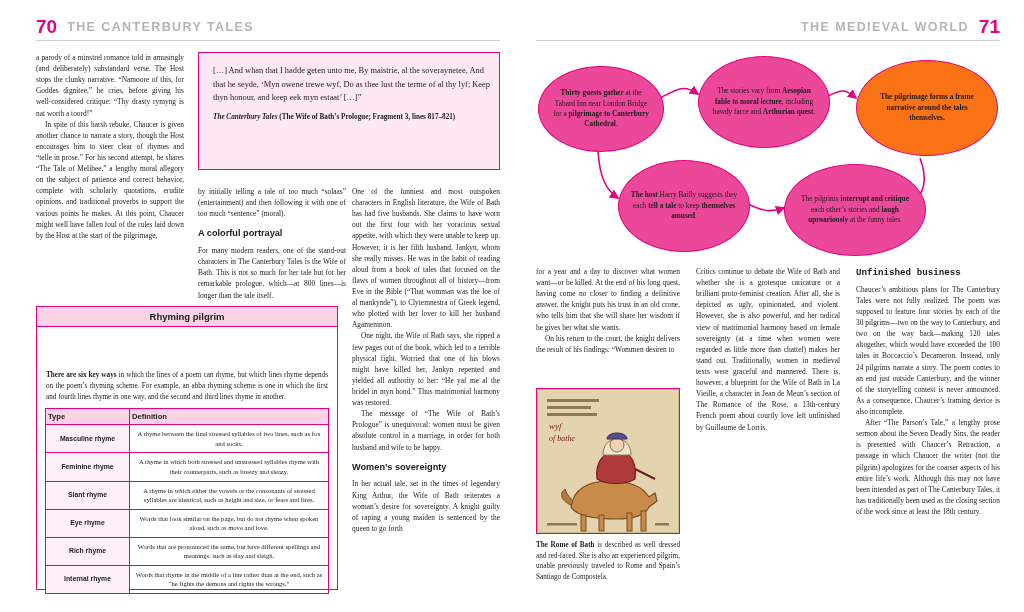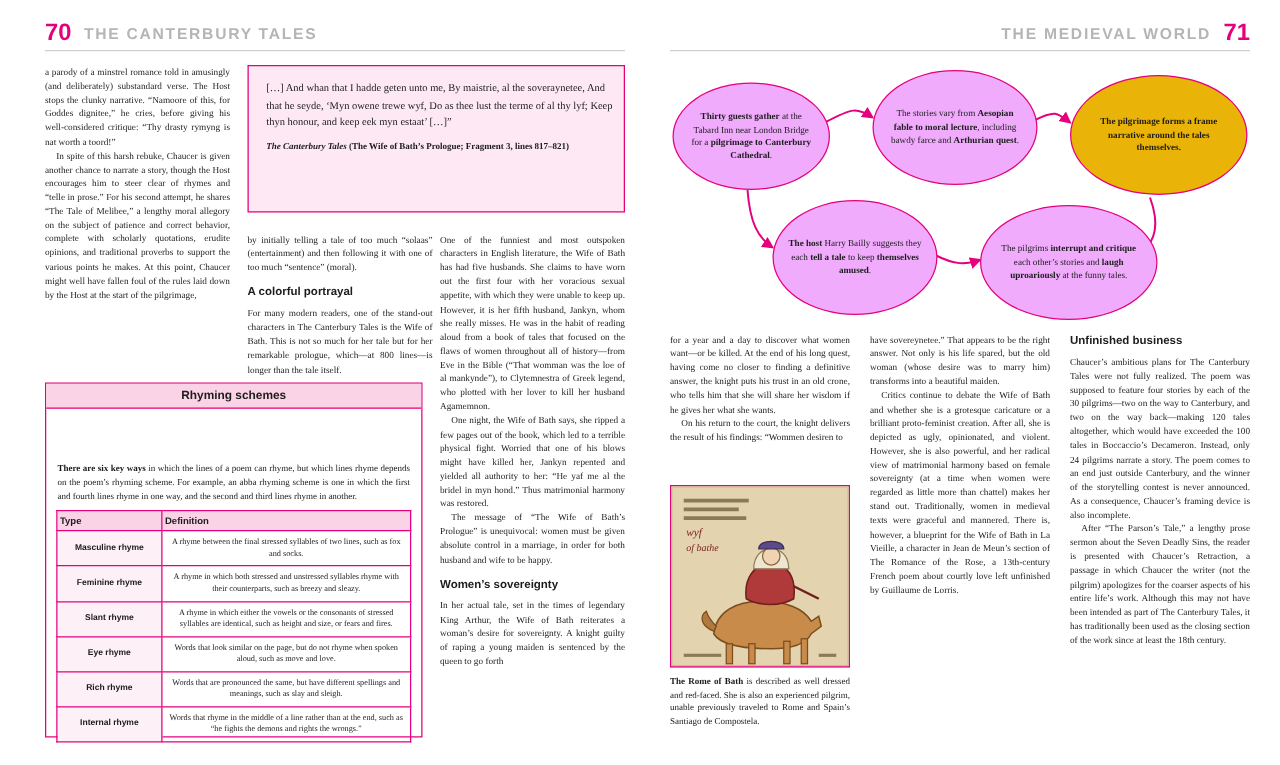--- a/index.html
+++ b/index.html
@@ -91,55 +91,55 @@
   }
   table.rhyme td.type {
     width:84px; text-align:center; font-family:"Liberation Sans", sans-serif;
     font-weight:bold; font-size:6.8px; background:#fdf0f7;
   }
   table.rhyme td.def { text-align:center; }
 
   
   .diagram { position:absolute; left:536px; top:46px; width:464px; height:212px; }
   .bubble {
-    position:absolute; border:1.6px solid #e5007d; background:#f0abfc;
+    position:absolute; border:1.6px solid #e5007d; background:#ec4899;
     border-radius:50%;
     display:flex; align-items:center; justify-content:center;
     text-align:center; font-size:7.3px; line-height:1.42; color:#1c1c1c;
     padding:8px 11px;
   }
   .bubble b { font-weight:bold; }
-  .bubble.filled { background:#eab308; }
+  .bubble.filled { background:#f97316; }
 
   .b1 { left:2px;   top:20px;  width:126px; height:86px; }
   .b2 { left:162px; top:10px;  width:132px; height:92px; }
   .b3 { left:320px; top:14px;  width:142px; height:96px; }
   .b4 { left:82px;  top:114px; width:132px; height:92px; }
   .b5 { left:248px; top:118px; width:142px; height:92px; }
 
   
   .rc { position:absolute; font-size:7.4px; line-height:1.5; text-align:justify; color:#1c1c1c; top:266px; width:144px; }
   .rc p { margin:0; }
   .rc p + p { text-indent:9px; }
   .rc1 { left:536px; }
   .rc2 { left:696px; }
   .rc3 { left:856px; }
   .rc h3 {
-    font-family:Liberation Sans, sans-serif; font-size:9.2px; font-weight:bold;
+    font-family:Liberation Mono, monospace; font-size:9.2px; font-weight:bold;
     margin:0 0 4px 0; color:#1c1c1c;
   }
   .lh-sub {
     font-family:"Liberation Sans", sans-serif; font-size:9.2px; font-weight:bold;
     margin:8px 0 4px 0; color:#1c1c1c;
   }
 
   
   .fig {
     position:absolute; left:536px; top:388px; width:144px; height:146px;
-    border:1.4px solid #e5007d; overflow:hidden; background:#f9a8d4;
+    border:1.4px solid #e5007d; overflow:hidden; background:#ec4899;
   }
   .fig-cap {
     position:absolute; left:536px; top:540px; width:144px;
     font-size:7.2px; line-height:1.48; text-align:justify; color:#1c1c1c;
   }
   .fig-cap b { font-weight:bold; }
 </style>
 </head>
 <body>
 
@@ -174,21 +174,21 @@
     <div class="col c3">
       <p>One of the funniest and most outspoken characters in English literature, the Wife of Bath has had five husbands. She claims to have worn out the first four with her voracious sexual appetite, with which they were unable to keep up. However, it is her fifth husband, Jankyn, whom she really misses. He was in the habit of reading aloud from a book of tales that focused on the flaws of women throughout all of history—from Eve in the Bible (“That womman was the loe of al mankynde”), to Clytemnestra of Greek legend, who plotted with her lover to kill her husband Agamemnon.</p>
       <p>One night, the Wife of Bath says, she ripped a few pages out of the book, which led to a terrible physical fight. Worried that one of his blows might have killed her, Jankyn repented and yielded all authority to her: “He yaf me al the bridel in myn hond.” Thus matrimonial harmony was restored.</p>
       <p>The message of “The Wife of Bath’s Prologue” is unequivocal: women must be given absolute control in a marriage, in order for both husband and wife to be happy.</p>
       <h3 class="lh-sub">Women’s sovereignty</h3>
       <p>In her actual tale, set in the times of legendary King Arthur, the Wife of Bath reiterates a woman’s desire for sovereignty. A knight guilty of raping a young maiden is sentenced by the queen to go forth</p>
     </div>
 
     <div class="panel">
       <div class="panel-head">
-        <span>Rhyming schemes</span>
+        <span>Rhyming pilgrim</span>
       </div>
       <div class="panel-intro">
         <b>There are six key ways</b><span> in which the lines of a poem can rhyme, but which lines rhyme depends on the poem’s rhyming scheme. For example, an abba rhyming scheme is one in which the first and fourth lines rhyme in one way, and the second and third lines rhyme in another.</span>
       </div>
       <table class="rhyme">
         <thead>
           <tr>
             <th>Type</th>
             <th>Definition</th>
           </tr>
@@ -272,21 +272,20 @@
       </div>
     </div>
   </div>
 
   <div class="rc rc1">
     <p>for a year and a day to discover what women want—or be killed. At the end of his long quest, having come no closer to finding a definitive answer, the knight puts his trust in an old crone, who tells him that she will share her wisdom if he gives her what she wants.</p>
     <p>On his return to the court, the knight delivers the result of his findings: “Wommen desiren to</p>
   </div>
 
   <div class="rc rc2">
-    <p>have sovereynetee.” That appears to be the right answer. Not only is his life spared, but the old woman (whose desire was to marry him) transforms into a beautiful maiden.</p>
     <p>Critics continue to debate the Wife of Bath and whether she is a grotesque caricature or a brilliant proto-feminist creation. After all, she is depicted as ugly, opinionated, and violent. However, she is also powerful, and her radical view of matrimonial harmony based on female sovereignty (at a time when women were regarded as little more than chattel) makes her stand out. Traditionally, women in medieval texts were graceful and mannered. There is, however, a blueprint for the Wife of Bath in La Vieille, a character in Jean de Meun’s section of The Romance of the Rose, a 13th-century French poem about courtly love left unfinished by Guillaume de Lorris.</p>
   </div>
 
   <div class="rc rc3">
     <h3>Unfinished business</h3>
     <p>Chaucer’s ambitious plans for The Canterbury Tales were not fully realized. The poem was supposed to feature four stories by each of the 30 pilgrims—two on the way to Canterbury, and two on the way back—making 120 tales altogether, which would have exceeded the 100 tales in Boccaccio’s Decameron. Instead, only 24 pilgrims narrate a story. The poem comes to an end just outside Canterbury, and the winner of the storytelling contest is never announced. As a consequence, Chaucer’s framing device is also incomplete.</p>
     <p>After “The Parson’s Tale,” a lengthy prose sermon about the Seven Deadly Sins, the reader is presented with Chaucer’s Retraction, a passage in which Chaucer the writer (not the pilgrim) apologizes for the coarser aspects of his entire life’s work. Although this may not have been intended as part of The Canterbury Tales, it has traditionally been used as the closing section of the work since at least the 18th century.</p>
   </div>
 
   <div class="fig">

